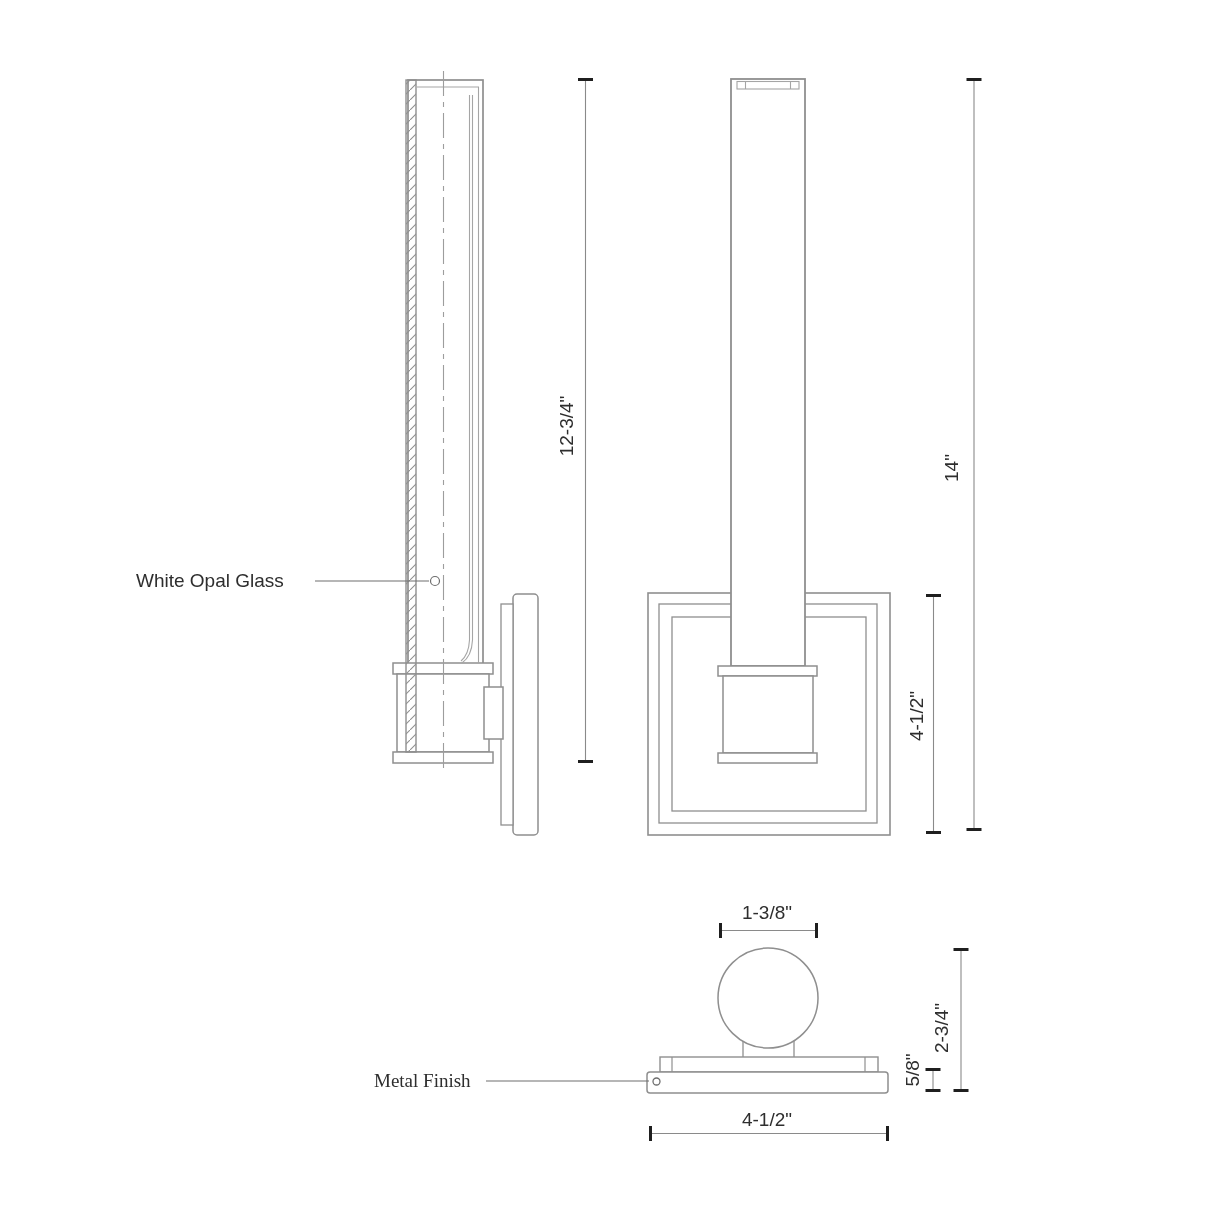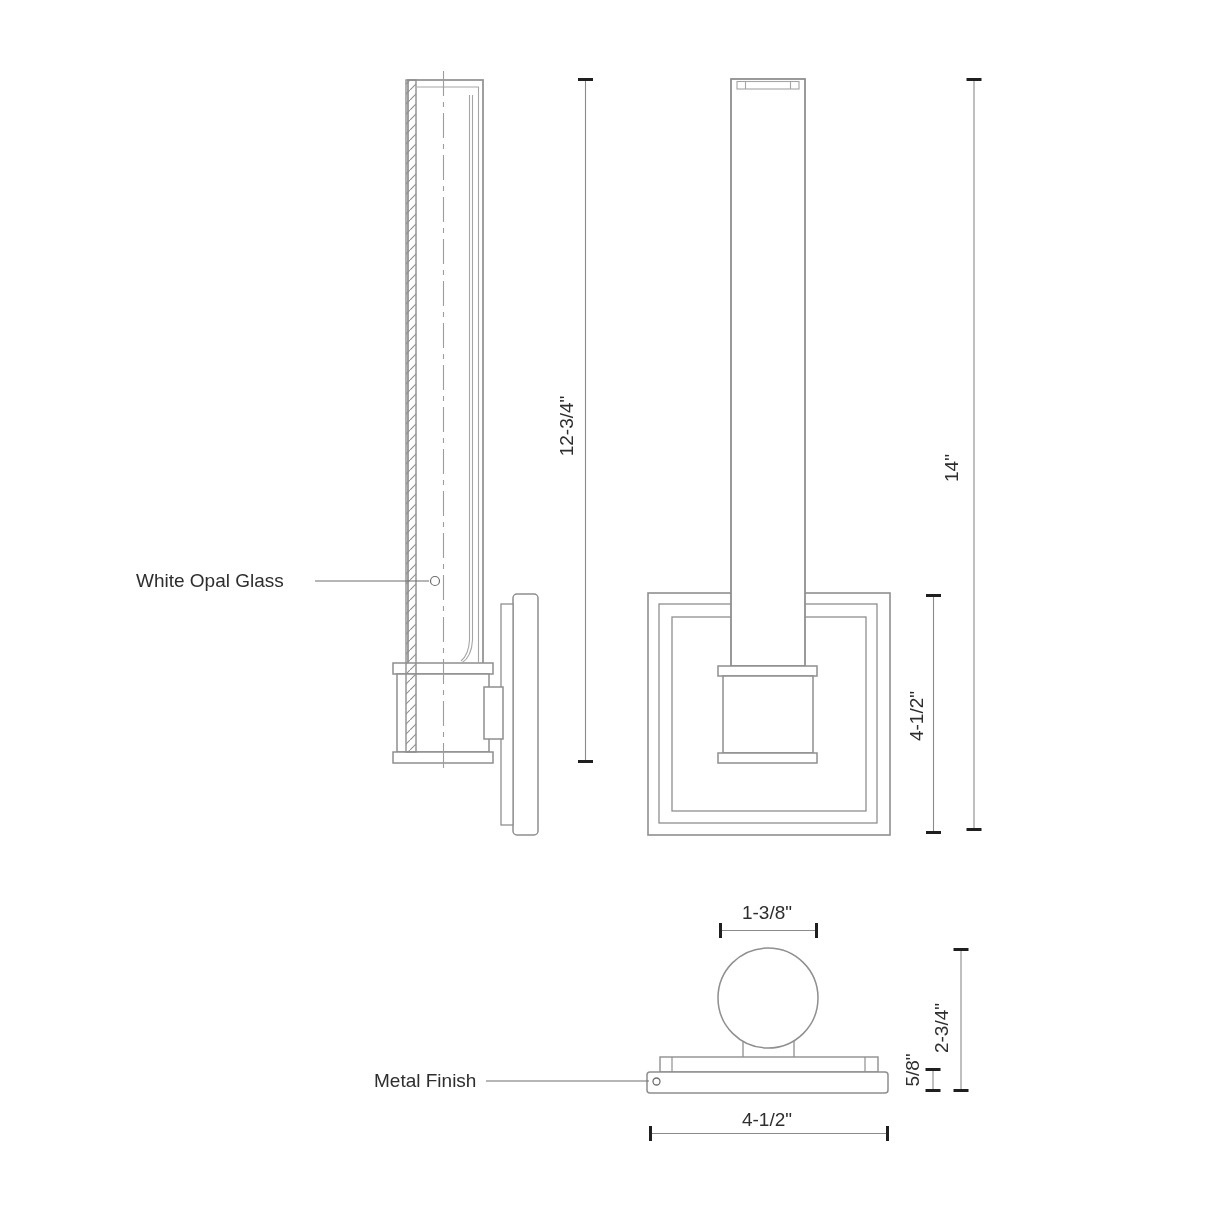--- a/index.html
+++ b/index.html
@@ -147,21 +147,21 @@
         <line x1="315" y1="581" x2="429" y2="581"></line>
         <circle cx="435" cy="581" r="4.5" fill="#ffffff"></circle>
       </g>
       <g>
         <line x1="486" y1="1081" x2="649" y2="1081"></line>
       </g>
     </g>
   </svg>
 
   <div class="txt" style="left:136px;top:571px;text-align:right;">White Opal Glass</div>
-  <div class="txt" style="left:374px;top:1071px;">Metal Finish</div>
+  <div class="txt" style="left:374px;top:1071px;font-family:Liberation Serif, serif;">Metal Finish</div>
 
   <div class="txt vert" style="left:566px;top:426px;">12-3/4"</div>
   <div class="txt vert" style="left:951px;top:468px;">14"</div>
   <div class="txt vert" style="left:916px;top:716px;">4-1/2"</div>
   <div class="txt center" style="left:767px;top:912px;">1-3/8"</div>
   <div class="txt vert" style="left:941px;top:1028px;">2-3/4"</div>
   <div class="txt vert" style="left:912px;top:1070px;">5/8"</div>
   <div class="txt center" style="left:767px;top:1119px;">4-1/2"</div>
 
 </div>

